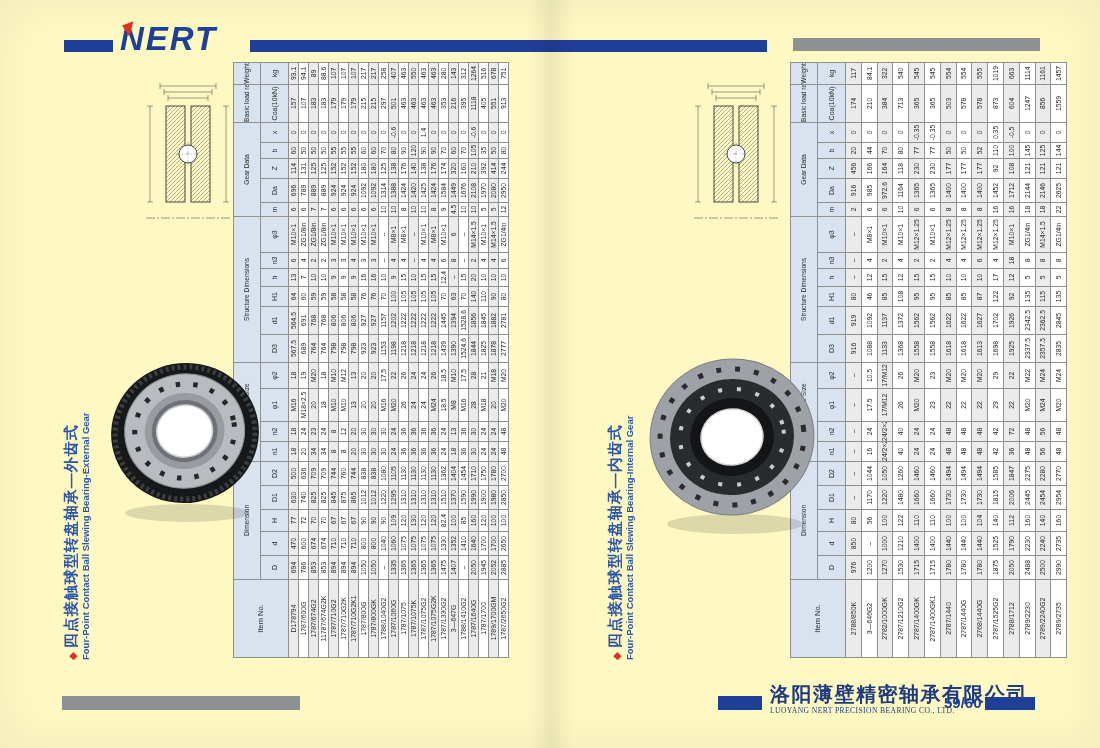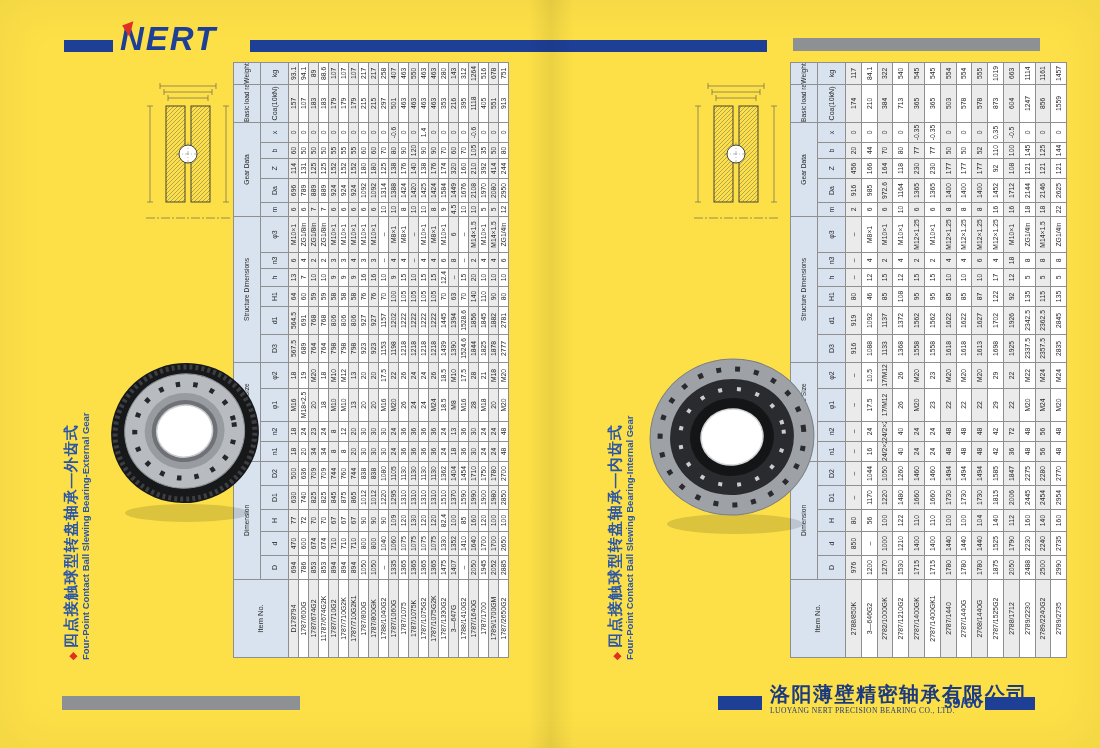--- a/index.html
+++ b/index.html
@@ -1,16 +1,16 @@
 <!DOCTYPE html>
 <html><head>
 <meta charset="utf-8">
 <style>
   html,body{margin:0;padding:0;background:#e8e8e8;}
-  .sheet{position:relative;width:1100px;height:748px;background:#fde047;overflow:hidden;
+  .sheet{position:relative;width:1100px;height:748px;background:#fef9c3;overflow:hidden;
          font-family:"Liberation Sans",sans-serif;box-shadow:inset 0 0 50px rgba(0,0,0,0.06);}
   .fold{position:absolute;left:528px;top:0;width:46px;height:748px;
         background:linear-gradient(90deg,rgba(0,0,0,0) 0%,rgba(0,0,0,0.07) 50%,rgba(0,0,0,0) 100%);}
   
   .bar{position:absolute;background:#1e3f96;}
   .bar.gray{background:#8d9194;}
   .bar-top-left{left:64px;top:40px;width:49px;height:12px;}
   .bar-top-mid{left:250px;top:40px;width:517px;height:12px;}
   .bar-top-right{left:793px;top:38px;width:247px;height:13px;}
   .bar-bot-left{left:62px;top:696px;width:238px;height:14px;}

